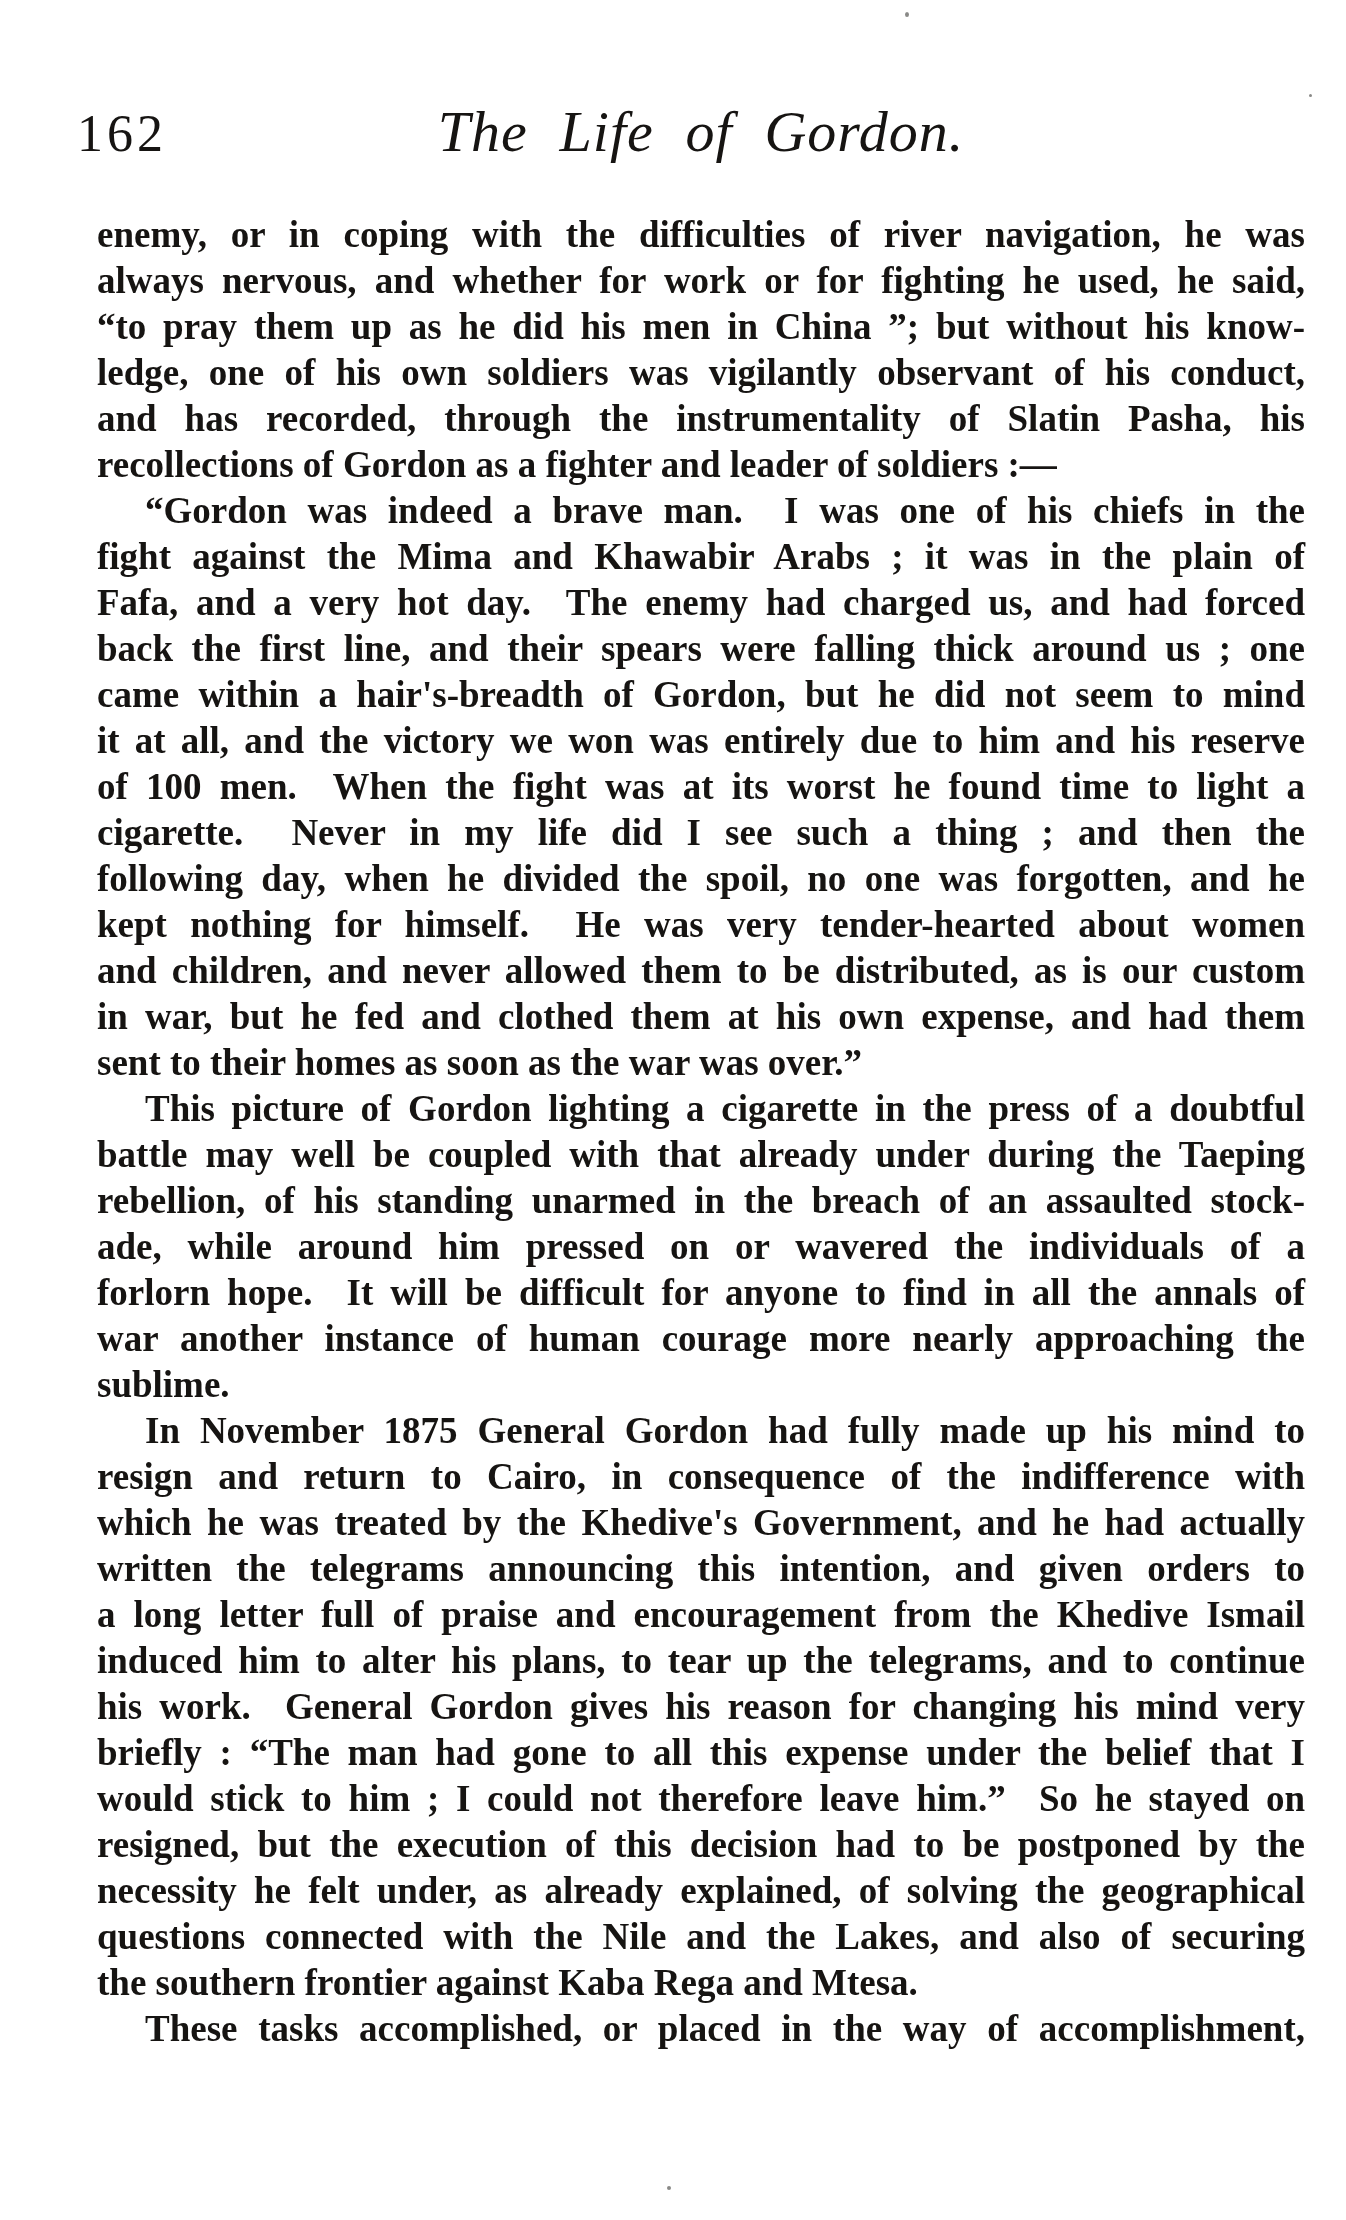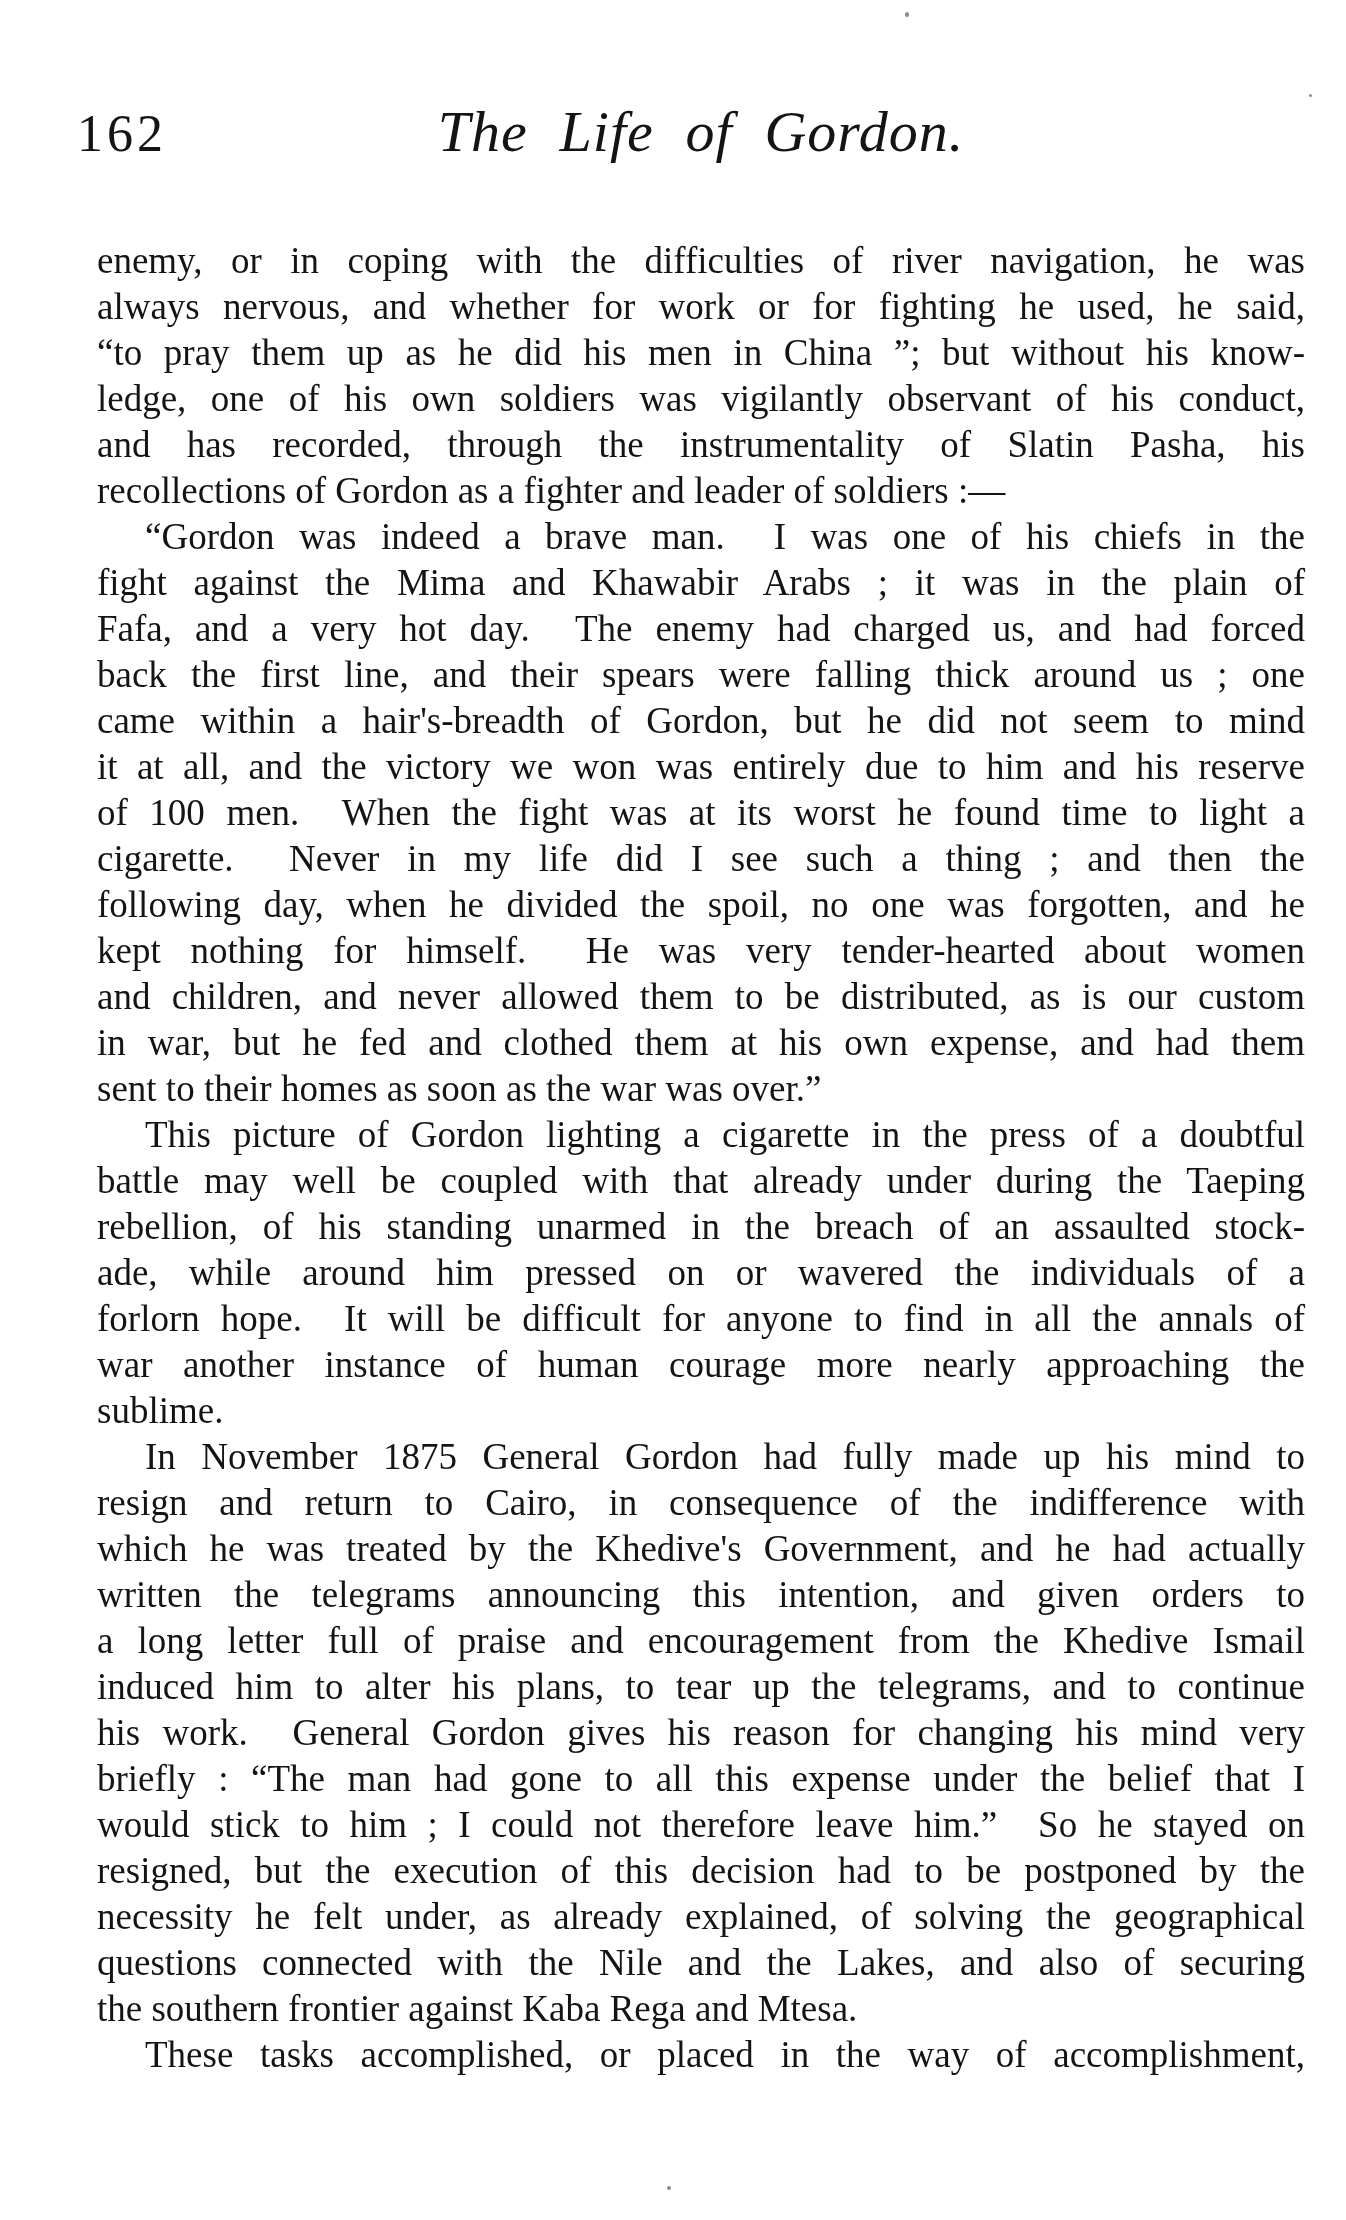--- a/index.html
+++ b/index.html
@@ -36,21 +36,22 @@
     letter-spacing: 1px;
     word-spacing: 0.28em;
     
     padding-left: 10px;
   }
   .head-spacer {
     flex: 0 0 auto;
     width: 60px;
   }
   .page-body {
-    margin: 73px 41px 0 97px; 
+    margin: 47px 41px 0 97px; 
+    font-weight: bold;
   }
   .paragraph { margin: 0; }
   .line {
     font-size: 37px;
     line-height: 46px;
     white-space: pre-wrap;
     text-align: justify;
     text-align-last: justify;
   }
   .line.indent { text-indent: 48px; }

